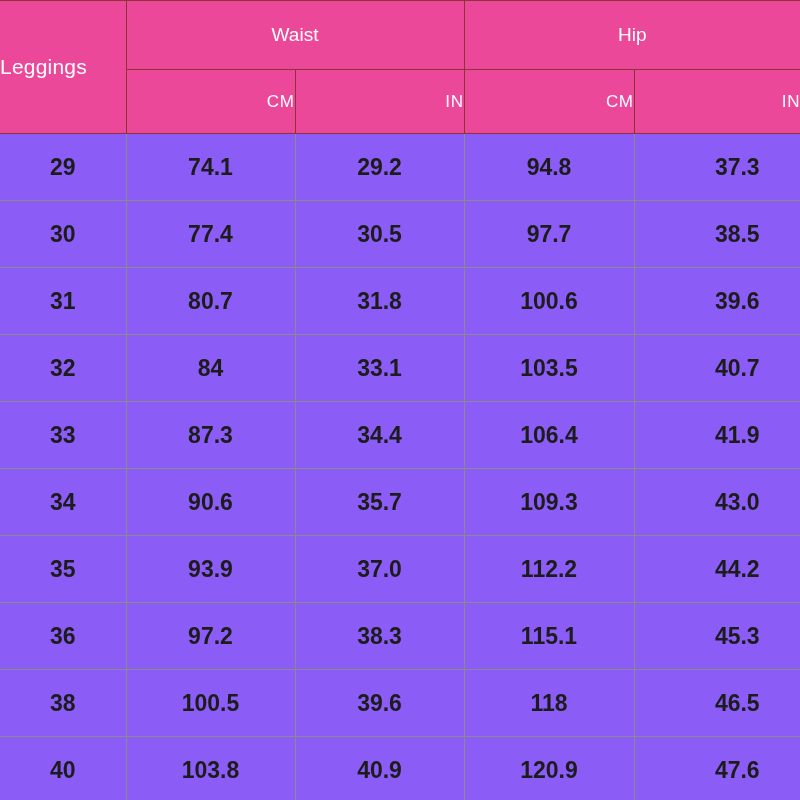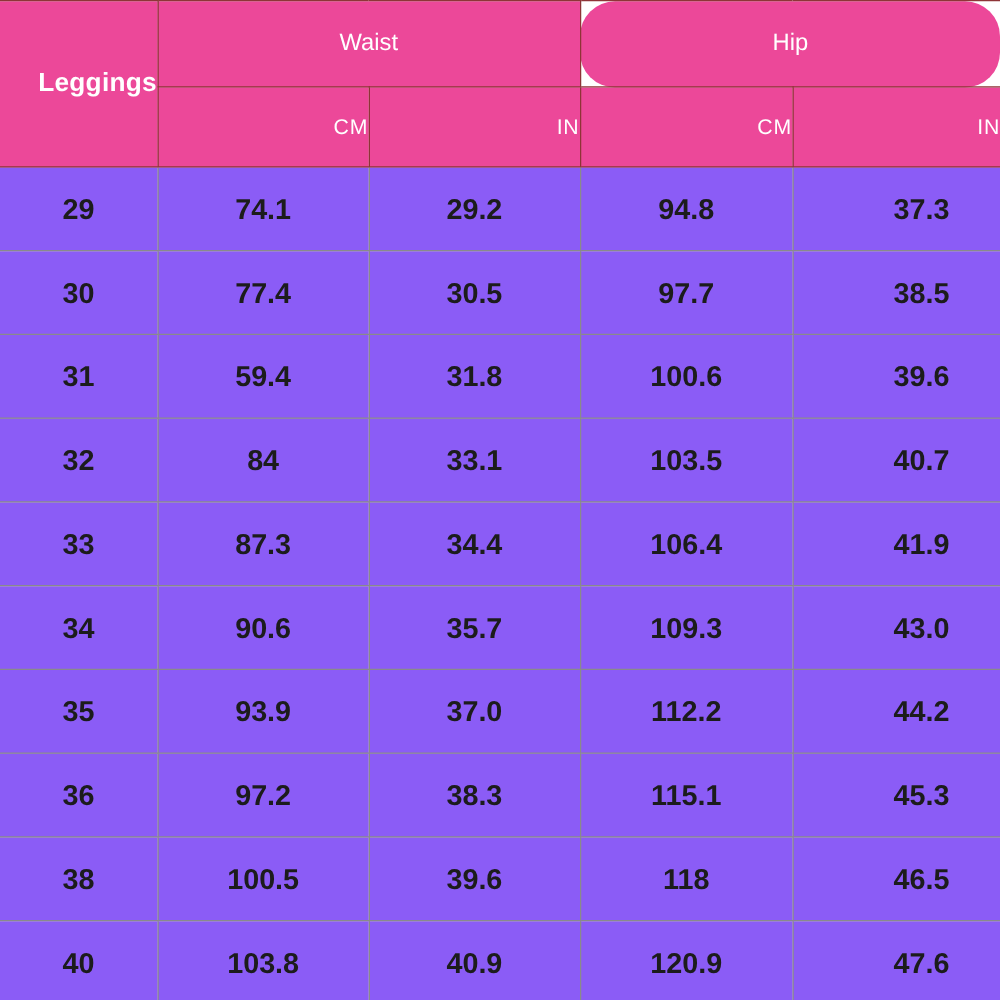--- a/index.html
+++ b/index.html
@@ -28,22 +28,22 @@
   
   thead th {
     background: #ec4899;
     color: #ffffff;
     font-weight: normal;
     border: 1px solid #8e3437;
   }
 
   th.size-head {
     font-size: 21px;
-    font-weight: bold;
-    text-align: right;
+    font-weight: normal;
+    text-align: left;
     letter-spacing: 0.2px;
     height: 133px;
     vertical-align: middle;
     border-left: none;
   }
 
   th.group-head {
     font-size: 19px;
     text-align: center;
     vertical-align: middle;
@@ -52,21 +52,21 @@
 
   th.unit-head {
     font-size: 17px;
     text-align: right;
     vertical-align: middle;
     height: 64px;
     letter-spacing: 0.6px;
   }
 
   th.hin-head { border-right: none; }
-  th.hip-head { border-right: none; border-radius: 28px; }
+  th.hip-head { border-right: none; }
 
   
   tbody td {
     height: 67px;
     text-align: center;
     vertical-align: middle;
     font-size: 23px;
     font-weight: bold;
     color: #1c1c1c;
     background: #8b5cf6;
@@ -113,21 +113,21 @@
       </tr>
       <tr>
         <td>30</td>
         <td>77.4</td>
         <td>30.5</td>
         <td>97.7</td>
         <td>38.5</td>
       </tr>
       <tr>
         <td>31</td>
-        <td>59.4</td>
+        <td>80.7</td>
         <td>31.8</td>
         <td>100.6</td>
         <td>39.6</td>
       </tr>
       <tr>
         <td>32</td>
         <td>84</td>
         <td>33.1</td>
         <td>103.5</td>
         <td>40.7</td>

